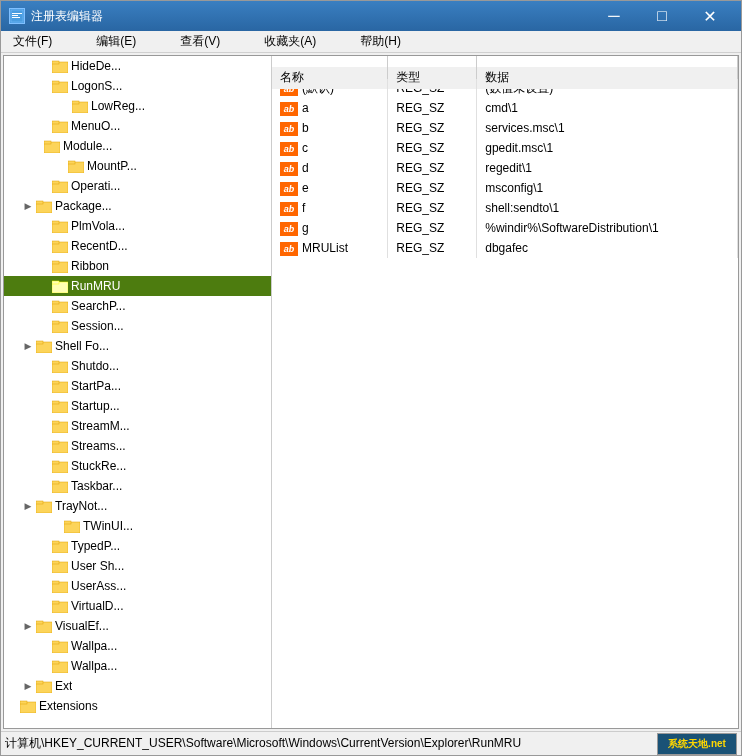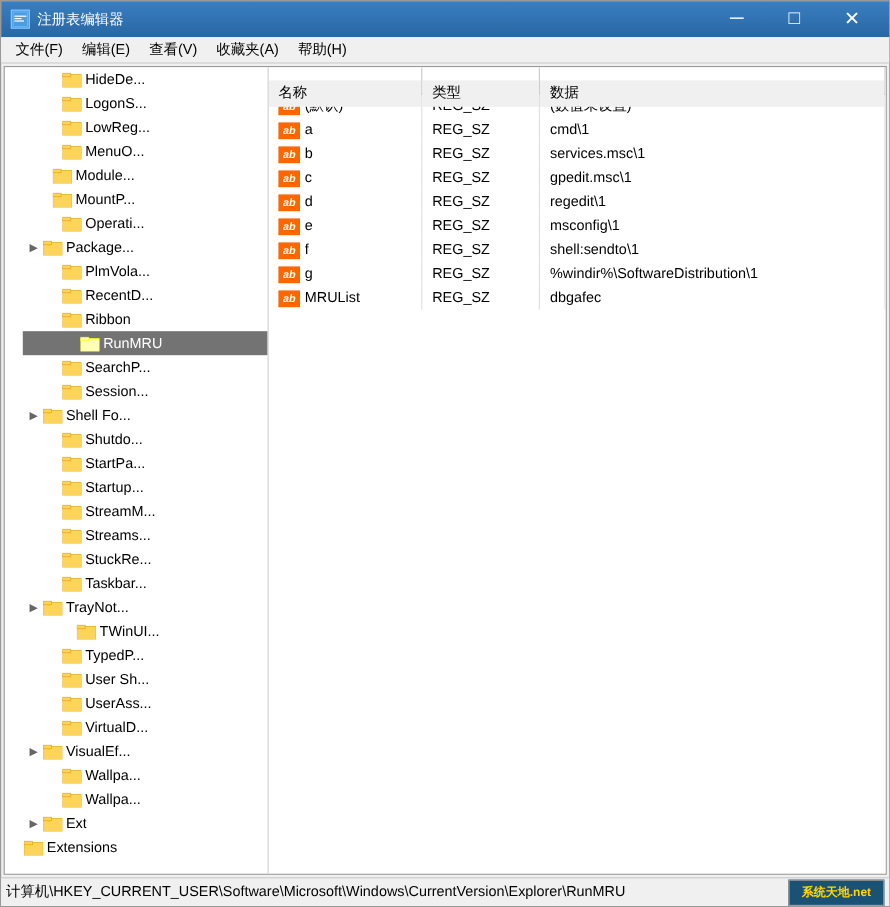--- a/index.html
+++ b/index.html
@@ -63,36 +63,37 @@
       font-size: 16px;
     }
     .menu-bar {
       background: #f0f0f0;
       height: 22px;
       display: flex;
       align-items: center;
       padding: 0 4px;
       border-bottom: 1px solid #d0d0d0;
       flex-shrink: 0;
+      gap: 28px;
     }
     .menu-item {
       padding: 2px 8px;
       cursor: pointer;
       font-size: 12px;
     }
     .main-content {
       display: flex;
       flex: 1;
       overflow: hidden;
       background: white;
       border: 1px solid #999;
       margin: 2px;
     }
     .left-panel {
-      width: 220px;
+      width: 268px;
       border-right: 1px solid #ccc;
       overflow-y: auto;
       overflow-x: auto;
       background: white;
       flex-shrink: 0;
     }
     .right-panel {
       flex: 1;
       overflow-y: auto;
       overflow-x: auto;
@@ -100,21 +101,21 @@
     }
     .tree-item {
       display: flex;
       align-items: center;
       height: 20px;
       padding-right: 4px;
       cursor: pointer;
       white-space: nowrap;
       font-size: 12px;
     }
-    .tree-item.selected { background: #737373; color: white; margin-left: 15px; }
+    .tree-item.selected { background: #4d7c0f; color: white; }
     .tree-item.selected .folder-icon { filter: brightness(2); }
     .tree-expander {
       width: 16px;
       height: 20px;
       display: flex;
       align-items: center;
       justify-content: center;
       font-size: 9px;
       color: #666;
       flex-shrink: 0;
@@ -251,21 +252,21 @@
         <div class="tree-expander"></div>
         <div class="folder-icon">
           <svg viewBox="0 0 16 14">
               <rect x="0" y="3" width="16" height="11" fill="#fcd45a" stroke="#e0a000" stroke-width="0.5"></rect>
               <rect x="0" y="2" width="7" height="3" fill="#fcd45a" stroke="#e0a000" stroke-width="0.5"></rect>
             </svg>
         </div>
         <span class="tree-label">LogonS...</span>
       </div>
 
-      <div class="tree-item" style="padding-left:32px">
+      <div class="tree-item" style="padding-left:52px">
         <div class="tree-expander"></div>
         <div class="folder-icon">
           <svg viewBox="0 0 16 14">
               <rect x="0" y="3" width="16" height="11" fill="#fcd45a" stroke="#e0a000" stroke-width="0.5"></rect>
               <rect x="0" y="2" width="7" height="3" fill="#fcd45a" stroke="#e0a000" stroke-width="0.5"></rect>
             </svg>
         </div>
         <span class="tree-label">LowReg...</span>
       </div>
 
@@ -284,21 +285,21 @@
         <div class="tree-expander"></div>
         <div class="folder-icon">
           <svg viewBox="0 0 16 14">
               <rect x="0" y="3" width="16" height="11" fill="#fcd45a" stroke="#e0a000" stroke-width="0.5"></rect>
               <rect x="0" y="2" width="7" height="3" fill="#fcd45a" stroke="#e0a000" stroke-width="0.5"></rect>
             </svg>
         </div>
         <span class="tree-label">Module...</span>
       </div>
 
-      <div class="tree-item" style="padding-left:24px">
+      <div class="tree-item" style="padding-left:48px">
         <div class="tree-expander"></div>
         <div class="folder-icon">
           <svg viewBox="0 0 16 14">
               <rect x="0" y="3" width="16" height="11" fill="#fcd45a" stroke="#e0a000" stroke-width="0.5"></rect>
               <rect x="0" y="2" width="7" height="3" fill="#fcd45a" stroke="#e0a000" stroke-width="0.5"></rect>
             </svg>
         </div>
         <span class="tree-label">MountP...</span>
       </div>
 

